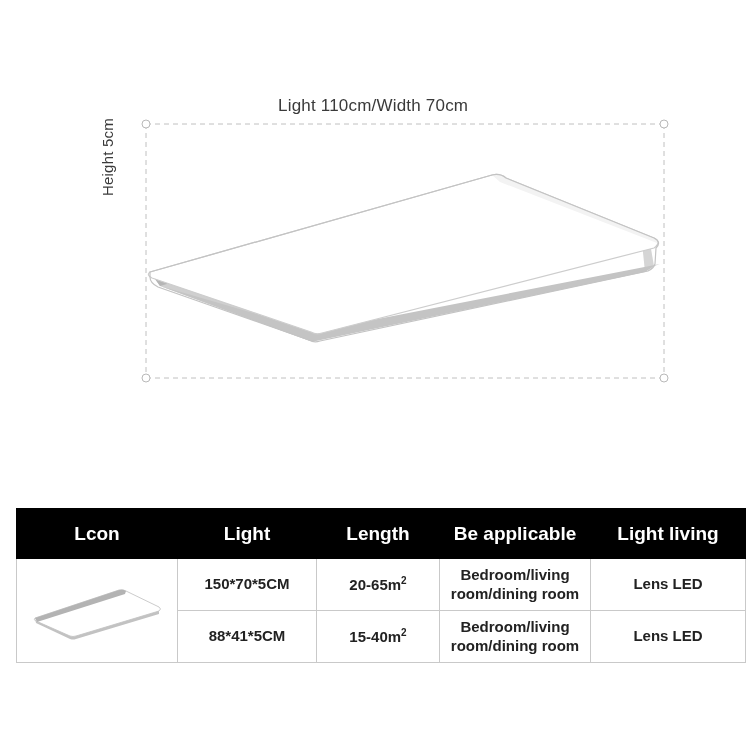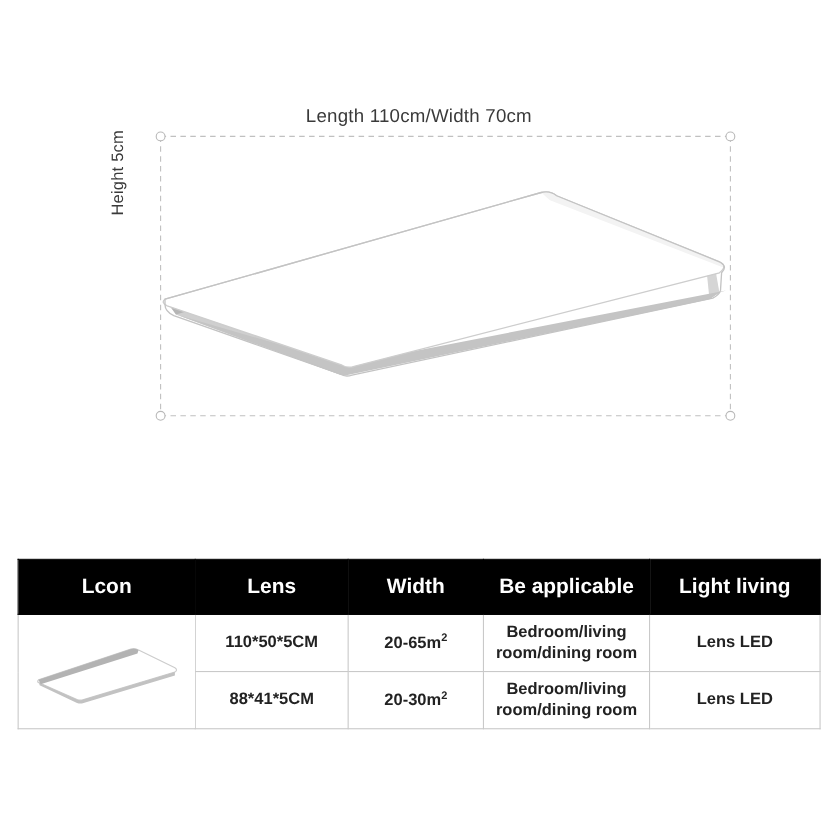--- a/index.html
+++ b/index.html
@@ -124,52 +124,52 @@
       <path d="M160,286 L316,331 L660,264 L654,266 L645,272 L316,341 L310,341 Z" fill="#c4c4c4"></path>
     </g>
 
     <path d="M150,272 L492,175 Q500,173 506,178 L654,238 Q662,242 654,248 L322,333 Q316,335 311,332 L152,278 Q146,275 150,272 Z" fill="#ffffff" stroke="#cdcdcd" stroke-width="1.2"></path>
 
     <path d="M492,175 Q500,173 506,178 L654,238 Q658,240 657,243 L500,182 Z" fill="#f3f3f3"></path>
 
     <path d="M150,272 L492,175 Q500,173 506,178 L654,238 Q662,242 656,248 L655,264 Q654,268 648,271 L320,341 Q314,343 309,340 L158,287 Q150,283 150,277 Z" fill="none" stroke="#c3c3c3" stroke-width="1.2"></path>
   </svg>
 
-  <div class="dim-label" id="length-label">Length 110cm/Width 70cm</div>
+  <div class="dim-label" id="length-label">Light 110cm/Width 70cm</div>
   <div class="dim-label" id="height-label">Height 5cm</div>
 </div>
 
 <table id="spec-table">
   <thead>
     <tr>
       <th class="col-icon">Lcon</th>
-      <th class="col-size sep">Lens</th>
-      <th class="col-space sep">Width</th>
+      <th class="col-size sep">Light</th>
+      <th class="col-space sep">Length</th>
       <th class="col-appl sep">Be applicable</th>
       <th class="col-src sep">Light living</th>
     </tr>
   </thead>
   <tbody>
     <tr>
       <td class="icon-cell" rowspan="2">
         <svg class="mini-lamp" width="140" height="66" viewBox="0 0 140 66">
           <path d="M8,40 L92,12 Q96,11 99,13 L132,29 Q135,31 132,33 L49,58 Q46,59 43,58 L9,43 Q6,42 8,40 Z" fill="#ffffff" stroke="#cccccc" stroke-width="1"></path>
           <path d="M8,40 L9,45 L43,61 Q46,62 49,61 L132,36 L132,33 L49,58 Q46,59 43,58 L9,43 Z" fill="#c2c2c2"></path>
           <path d="M8,40 L92,12 Q96,11 99,13 L98,16 L10,44 Z" fill="#b3b3b3"></path>
         </svg>
       </td>
-      <td class="col-size">110*50*5CM</td>
+      <td class="col-size">150*70*5CM</td>
       <td class="col-space">
         <span>20-65</span><span>m</span><span class="sup">2</span>
       </td>
       <td class="col-appl two-line">Bedroom/living room/dining room</td>
       <td class="col-src">Lens LED</td>
     </tr>
     <tr>
       <td class="col-size">88*41*5CM</td>
       <td class="col-space">
-        <span>20-30</span><span>m</span><span class="sup">2</span>
+        <span>15-40</span><span>m</span><span class="sup">2</span>
       </td>
       <td class="col-appl two-line">Bedroom/living room/dining room</td>
       <td class="col-src">Lens LED</td>
     </tr>
   </tbody>
 </table>
 
 </body></html>

